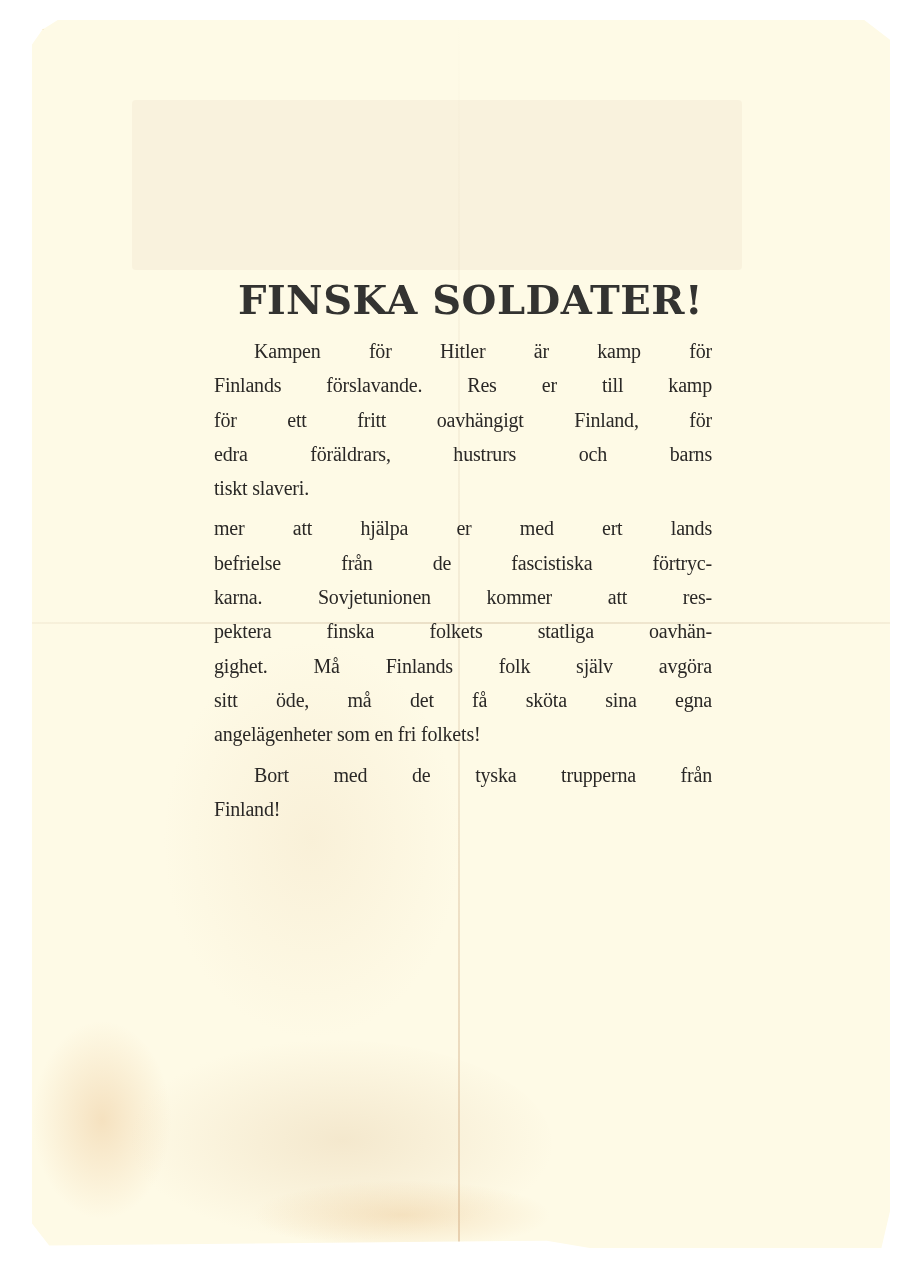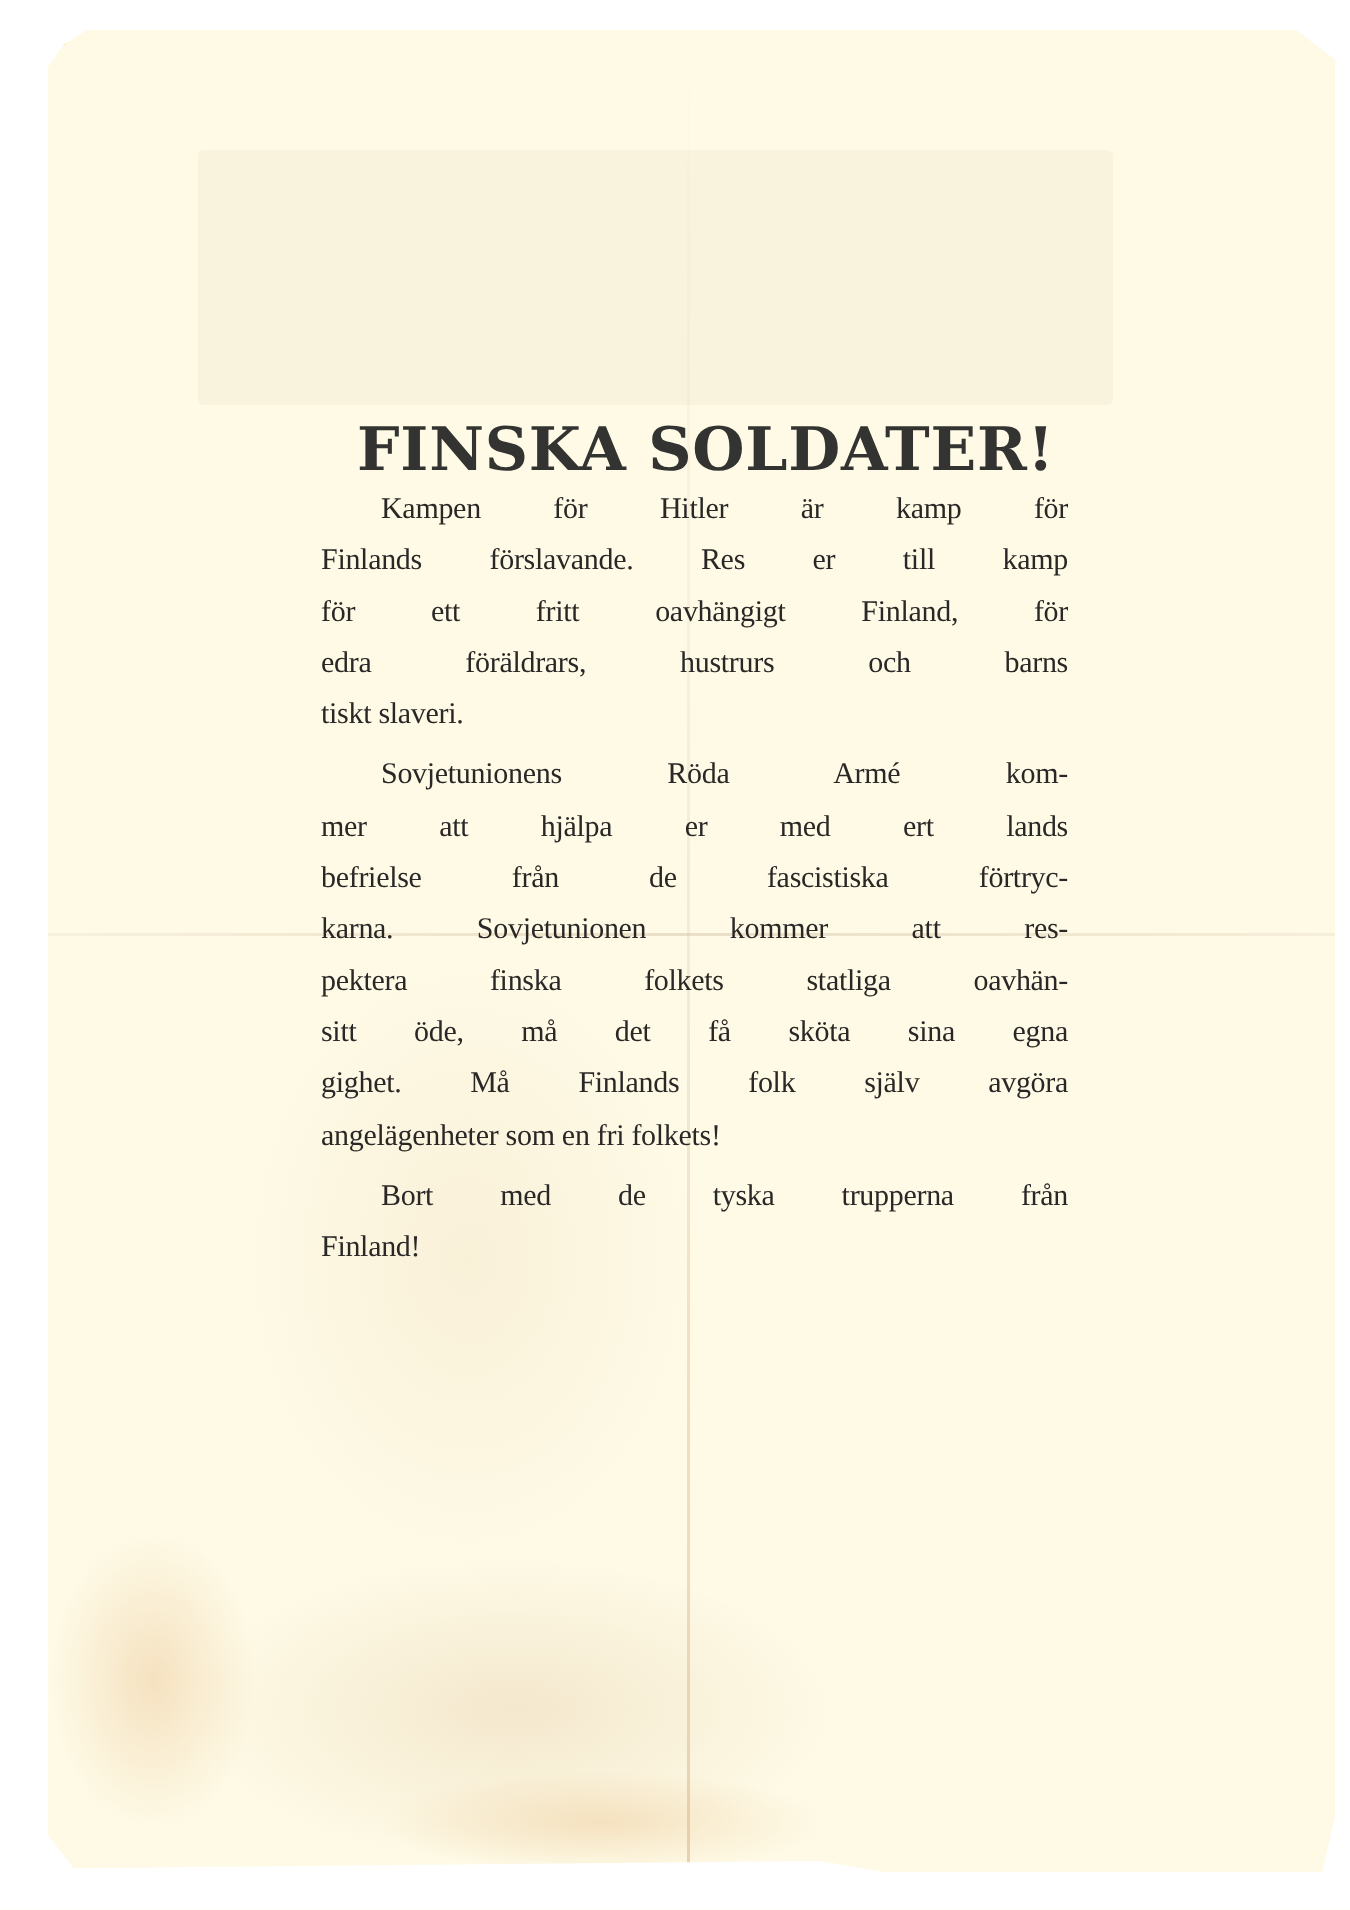--- a/index.html
+++ b/index.html
@@ -69,21 +69,21 @@
 
     .content {
       position: absolute;
       left: 214px;
       top: 278px;
       width: 498px;
       color: #2a2826;
       font-family: "Liberation Serif", "DejaVu Serif", serif;
     }
     .title {
-      margin: 0 0 0 0;
+      margin: 0 0 12px 0;
       padding-left: 24px;
       font-family: "DejaVu Serif", "Liberation Serif", serif;
       font-weight: bold;
       font-size: 40px;
       letter-spacing: 0.5px;
       line-height: 44px;
       color: #333331;
       white-space: nowrap;
     }
     .para {
@@ -128,27 +128,26 @@
 
   <div class="para">
     <span class="line indent">Kampen för Hitler är kamp för</span>
     <span class="line">Finlands förslavande. Res er till kamp</span>
     <span class="line">för ett fritt oavhängigt Finland, för</span>
     <span class="line">edra föräldrars, hustrurs och barns</span>
     <span class="line last">tiskt slaveri.</span>
   </div>
 
   <div class="para">
-    <span class="line indent">Sovjetunionens Röda Armé kom-</span>
     <span class="line">mer att hjälpa er med ert lands</span>
     <span class="line">befrielse från de fascistiska förtryc-</span>
     <span class="line">karna. Sovjetunionen kommer att res-</span>
     <span class="line">pektera finska folkets statliga oavhän-</span>
+    <span class="line">gighet. Må Finlands folk själv avgöra</span>
     <span class="line">sitt öde, må det få sköta sina egna</span>
-    <span class="line">gighet. Må Finlands folk själv avgöra</span>
     <span class="line last">angelägenheter som en fri folkets!</span>
   </div>
 
   <div class="para">
     <span class="line indent">Bort med de tyska trupperna från</span>
     <span class="line last">Finland!</span>
   </div>
 </div>
 
 </body></html>

